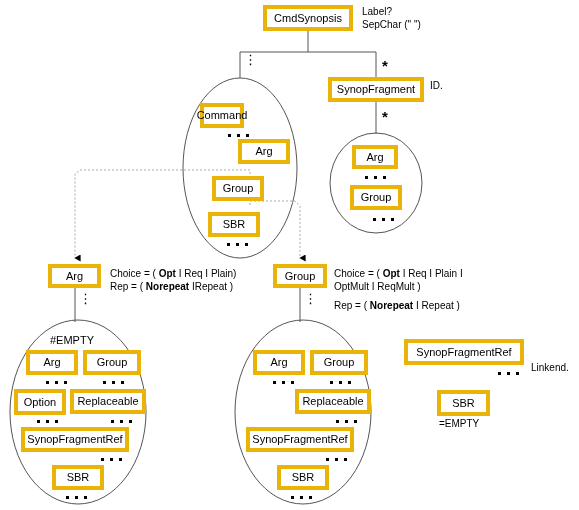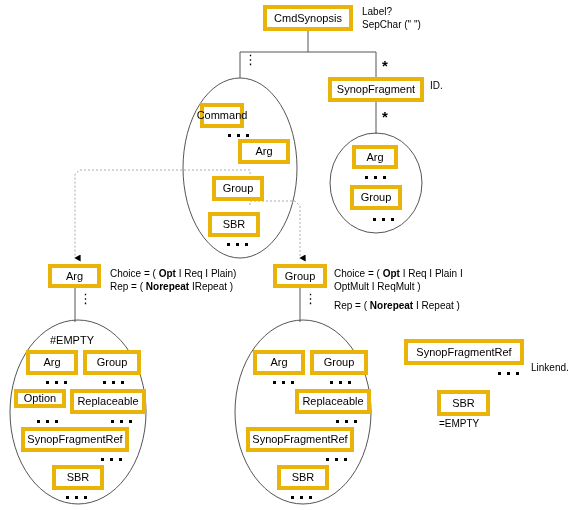--- a/index.html
+++ b/index.html
@@ -212,21 +212,21 @@
   <div class="hdots" style="left:46px; top:381px;">
     <i></i>
       <i></i>
       <i></i>
   </div>
   <div class="hdots" style="left:103px; top:381px;">
     <i></i>
       <i></i>
       <i></i>
   </div>
-  <div class="node" style="left:14px; top:389px; width:52px; height:19px;">
+  <div class="node" style="left:14px; top:389px; width:52px; height:26px;">
     <span>Option</span>
   </div>
   <div class="node" style="left:70px; top:389px; width:76px; height:25px;">
     <span>Replaceable</span>
   </div>
   <div class="hdots" style="left:37px; top:420px;">
     <i></i>
       <i></i>
       <i></i>
   </div>

